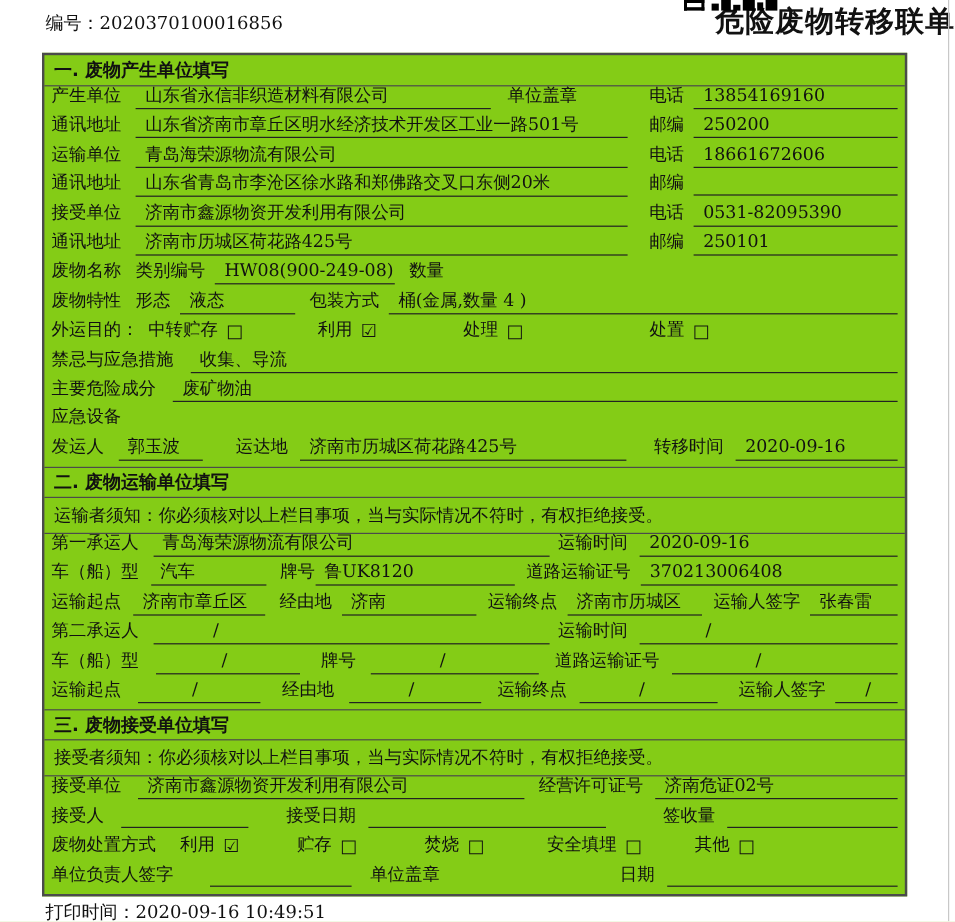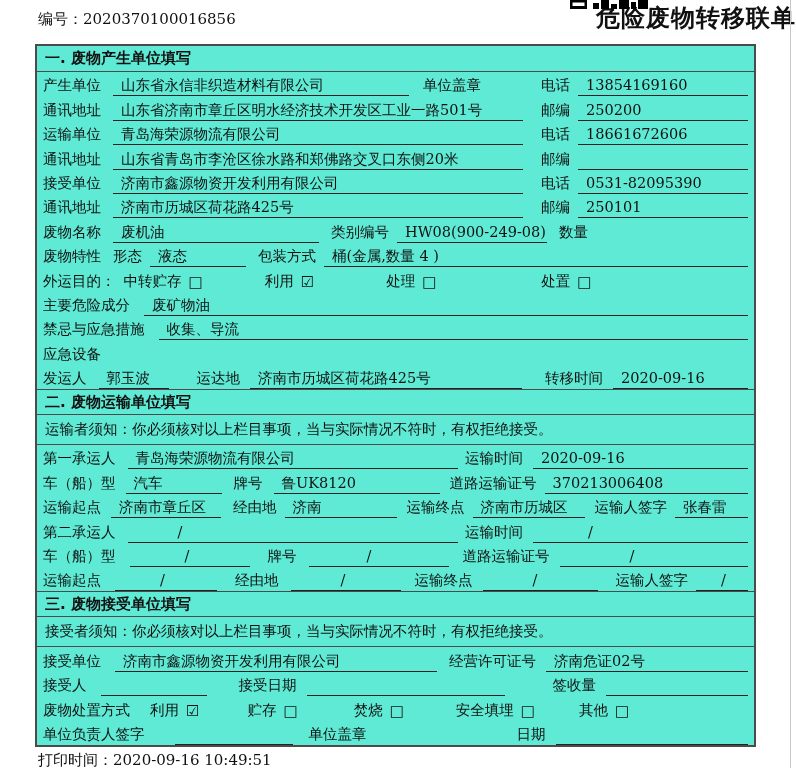--- a/index.html
+++ b/index.html
@@ -10,29 +10,29 @@
     overflow: hidden;
   }
   .serial { position: absolute; left: 38px; top: 10px; font-size: 15px; white-space: nowrap; }
   .title {
     position: absolute; left: 84px; top: 2px; width: 712px; text-align: right;
     font-size: 24px; font-weight: bold; letter-spacing: 1px;
     font-family: "DejaVu Sans", "Liberation Sans", sans-serif;
   }
   .qr { position: absolute; left: 570px; top: 0; }
   .vline { position: absolute; left: 790px; top: 0; width: 1px; height: 768px; background: #c8c8c8; }
-  .tbl { position: absolute; left: 35px; top: 44px; width: 721px; border: 2px solid #4b4b4b; background:#5eead4; }
+  .tbl { position: absolute; left: 35px; top: 44px; width: 721px; border: 2px solid #4b4b4b; background:#84cc16; }
   .sec-h {
     height: 26px; display: flex; align-items: center; padding: 0 8px;
     font-weight: bold; font-size: 15px; border-bottom: 1px solid #4b4b4b;
     font-family: "DejaVu Sans", "Liberation Sans", sans-serif;
   }
   .bt { border-top: 1px solid #4b4b4b; }
   .notice { height: 30px; display: flex; align-items: center; padding: 0 8px; font-size: 14.5px; border-bottom: 1px solid #4b4b4b; }
-  .fr { height: 24.4px; display: flex; align-items: flex-end; padding: 0 6px; font-size: 14.5px; line-height: 17px; }
+  .fr { height: 24.4px; display: flex; align-items: flex-start; padding: 0 6px; font-size: 14.5px; line-height: 17px; }
   .lbl { white-space: nowrap; padding-bottom: 2px; }
   .val { border-bottom: 1px solid #222; padding: 0 0 1px 8px; white-space: nowrap; min-height: 18px; }
   .flex1 { flex: 1; }
   .mla { margin-left: auto; }
   .opt { display: flex; gap: 7px; align-items: flex-end; padding-bottom: 2px; white-space: nowrap; }
   .cb { font-family: "DejaVu Sans", "Liberation Sans", sans-serif; font-size: 15px; line-height: 16px; }
   .pt { position: absolute; left: 38px; top: 751px; font-size: 15px; white-space: nowrap; }
 </style>
 </head>
 <body>
@@ -102,21 +102,20 @@
 
     <div class="fr">
       <span class="lbl">通讯地址</span>
       <span class="val" style="width:410px;margin-left:12px">济南市历城区荷花路425号</span>
       <span class="lbl mla">邮编</span>
       <span class="val" style="width:170px;margin-left:8px">250101</span>
     </div>
 
     <div class="fr">
       <span class="lbl">废物名称</span>
-      <span class="val" style="width:206px;margin-left:12px">废机油</span>
       <span class="lbl" style="margin-left:12px">类别编号</span>
       <span class="val" style="width:150px;margin-left:8px">HW08(900-249-08)</span>
       <span class="lbl" style="margin-left:12px">数量</span>
     </div>
 
     <div class="fr">
       <span class="lbl">废物特性</span>
       <span class="lbl" style="margin-left:12px">形态</span>
       <span class="val" style="width:96px;margin-left:8px">液态</span>
       <span class="lbl" style="margin-left:12px">包装方式</span>
@@ -137,27 +136,27 @@
         <span>处理</span>
         <span class="cb">□</span>
       </span>
       <span class="opt" style="margin-left:105px">
         <span>处置</span>
         <span class="cb">□</span>
       </span>
     </div>
 
     <div class="fr">
+      <span class="lbl">禁忌与应急措施</span>
+      <span class="val flex1" style="margin-left:14px">收集、导流</span>
+    </div>
+
+    <div class="fr">
       <span class="lbl">主要危险成分</span>
       <span class="val flex1" style="margin-left:14px">废矿物油</span>
-    </div>
-
-    <div class="fr">
-      <span class="lbl">禁忌与应急措施</span>
-      <span class="val flex1" style="margin-left:14px">收集、导流</span>
     </div>
 
     <div class="fr">
       <span class="lbl">应急设备</span>
     </div>
 
     <div class="fr">
       <span class="lbl">发运人</span>
       <span class="val" style="width:70px;margin-left:12px">郭玉波</span>
       <span class="lbl" style="margin-left:28px">运达地</span>
@@ -174,21 +173,21 @@
       <span class="lbl">第一承运人</span>
       <span class="val" style="width:330px;margin-left:12px">青岛海荣源物流有限公司</span>
       <span class="lbl mla">运输时间</span>
       <span class="val" style="width:215px;margin-left:10px">2020-09-16</span>
     </div>
 
     <div class="fr">
       <span class="lbl">车（船）型</span>
       <span class="val" style="width:96px;margin-left:10px">汽车</span>
       <span class="lbl" style="margin-left:12px">牌号</span>
-      <span class="val" style="width:166px;margin-left:11px">鲁UK8120</span>
+      <span class="val" style="width:166px;margin-left:0">鲁UK8120</span>
       <span class="lbl" style="margin-left:10px">道路运输证号</span>
       <span class="val flex1" style="margin-left:8px">370213006408</span>
     </div>
 
     <div class="fr">
       <span class="lbl">运输起点</span>
       <span class="val" style="width:110px;margin-left:10px">济南市章丘区</span>
       <span class="lbl" style="margin-left:12px">经由地</span>
       <span class="val" style="width:112px;margin-left:8px">济南</span>
       <span class="lbl" style="margin-left:10px">运输终点</span>

